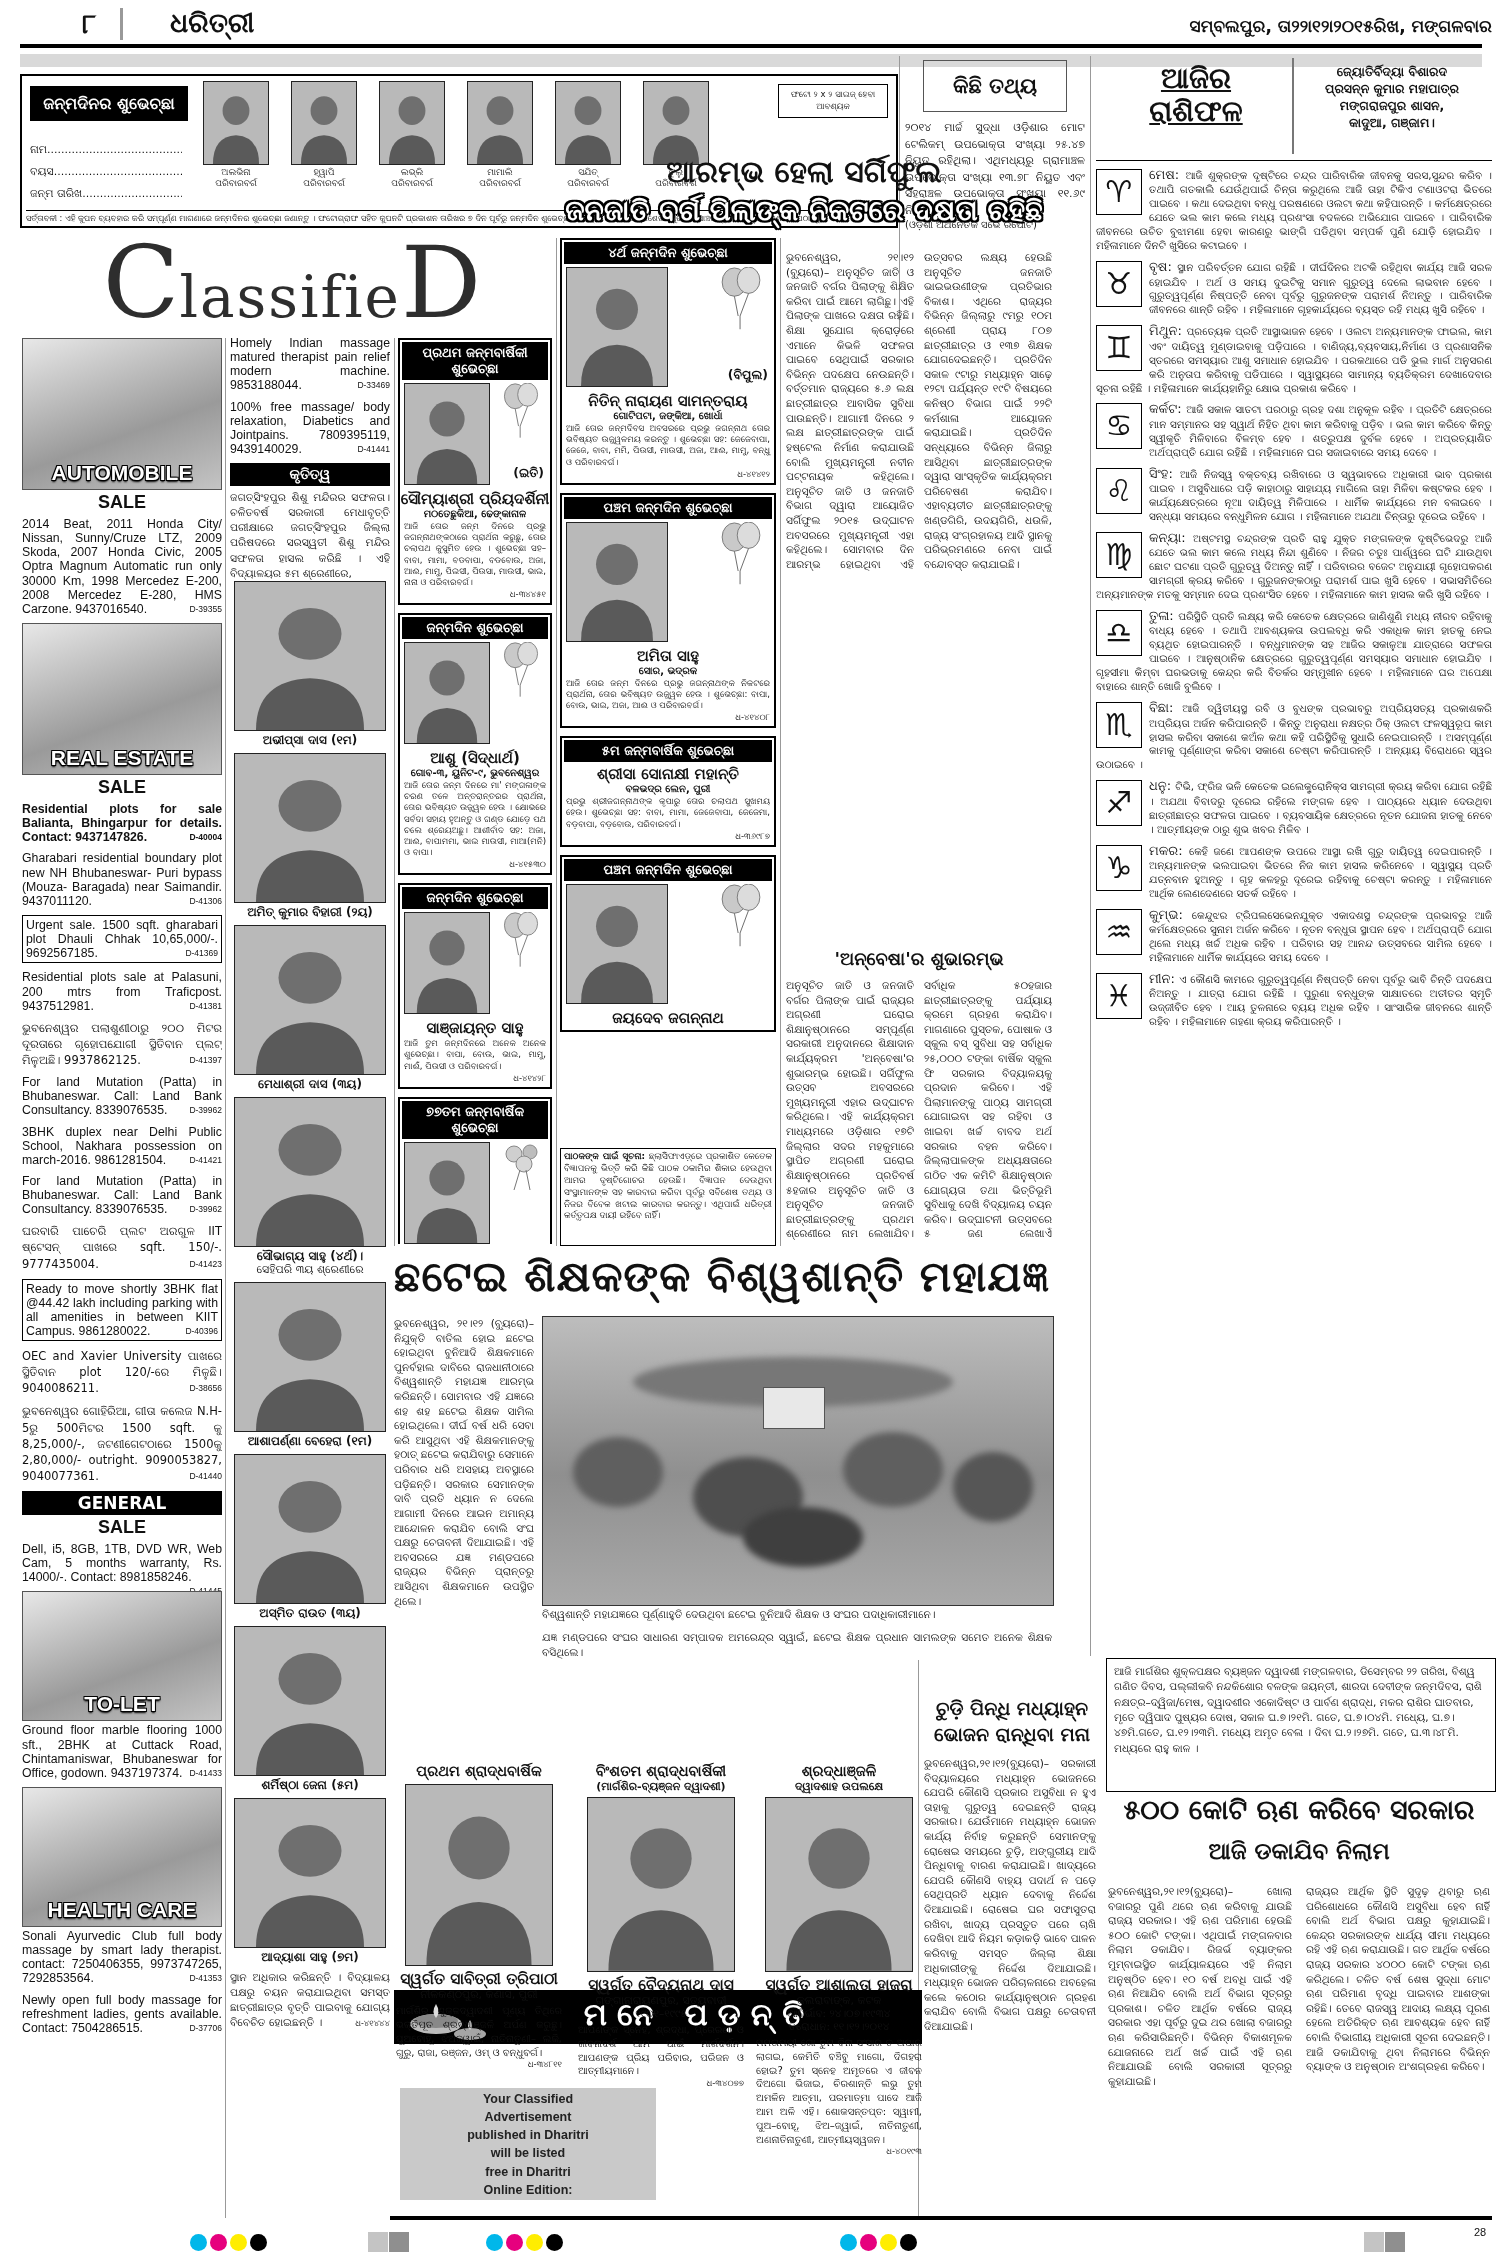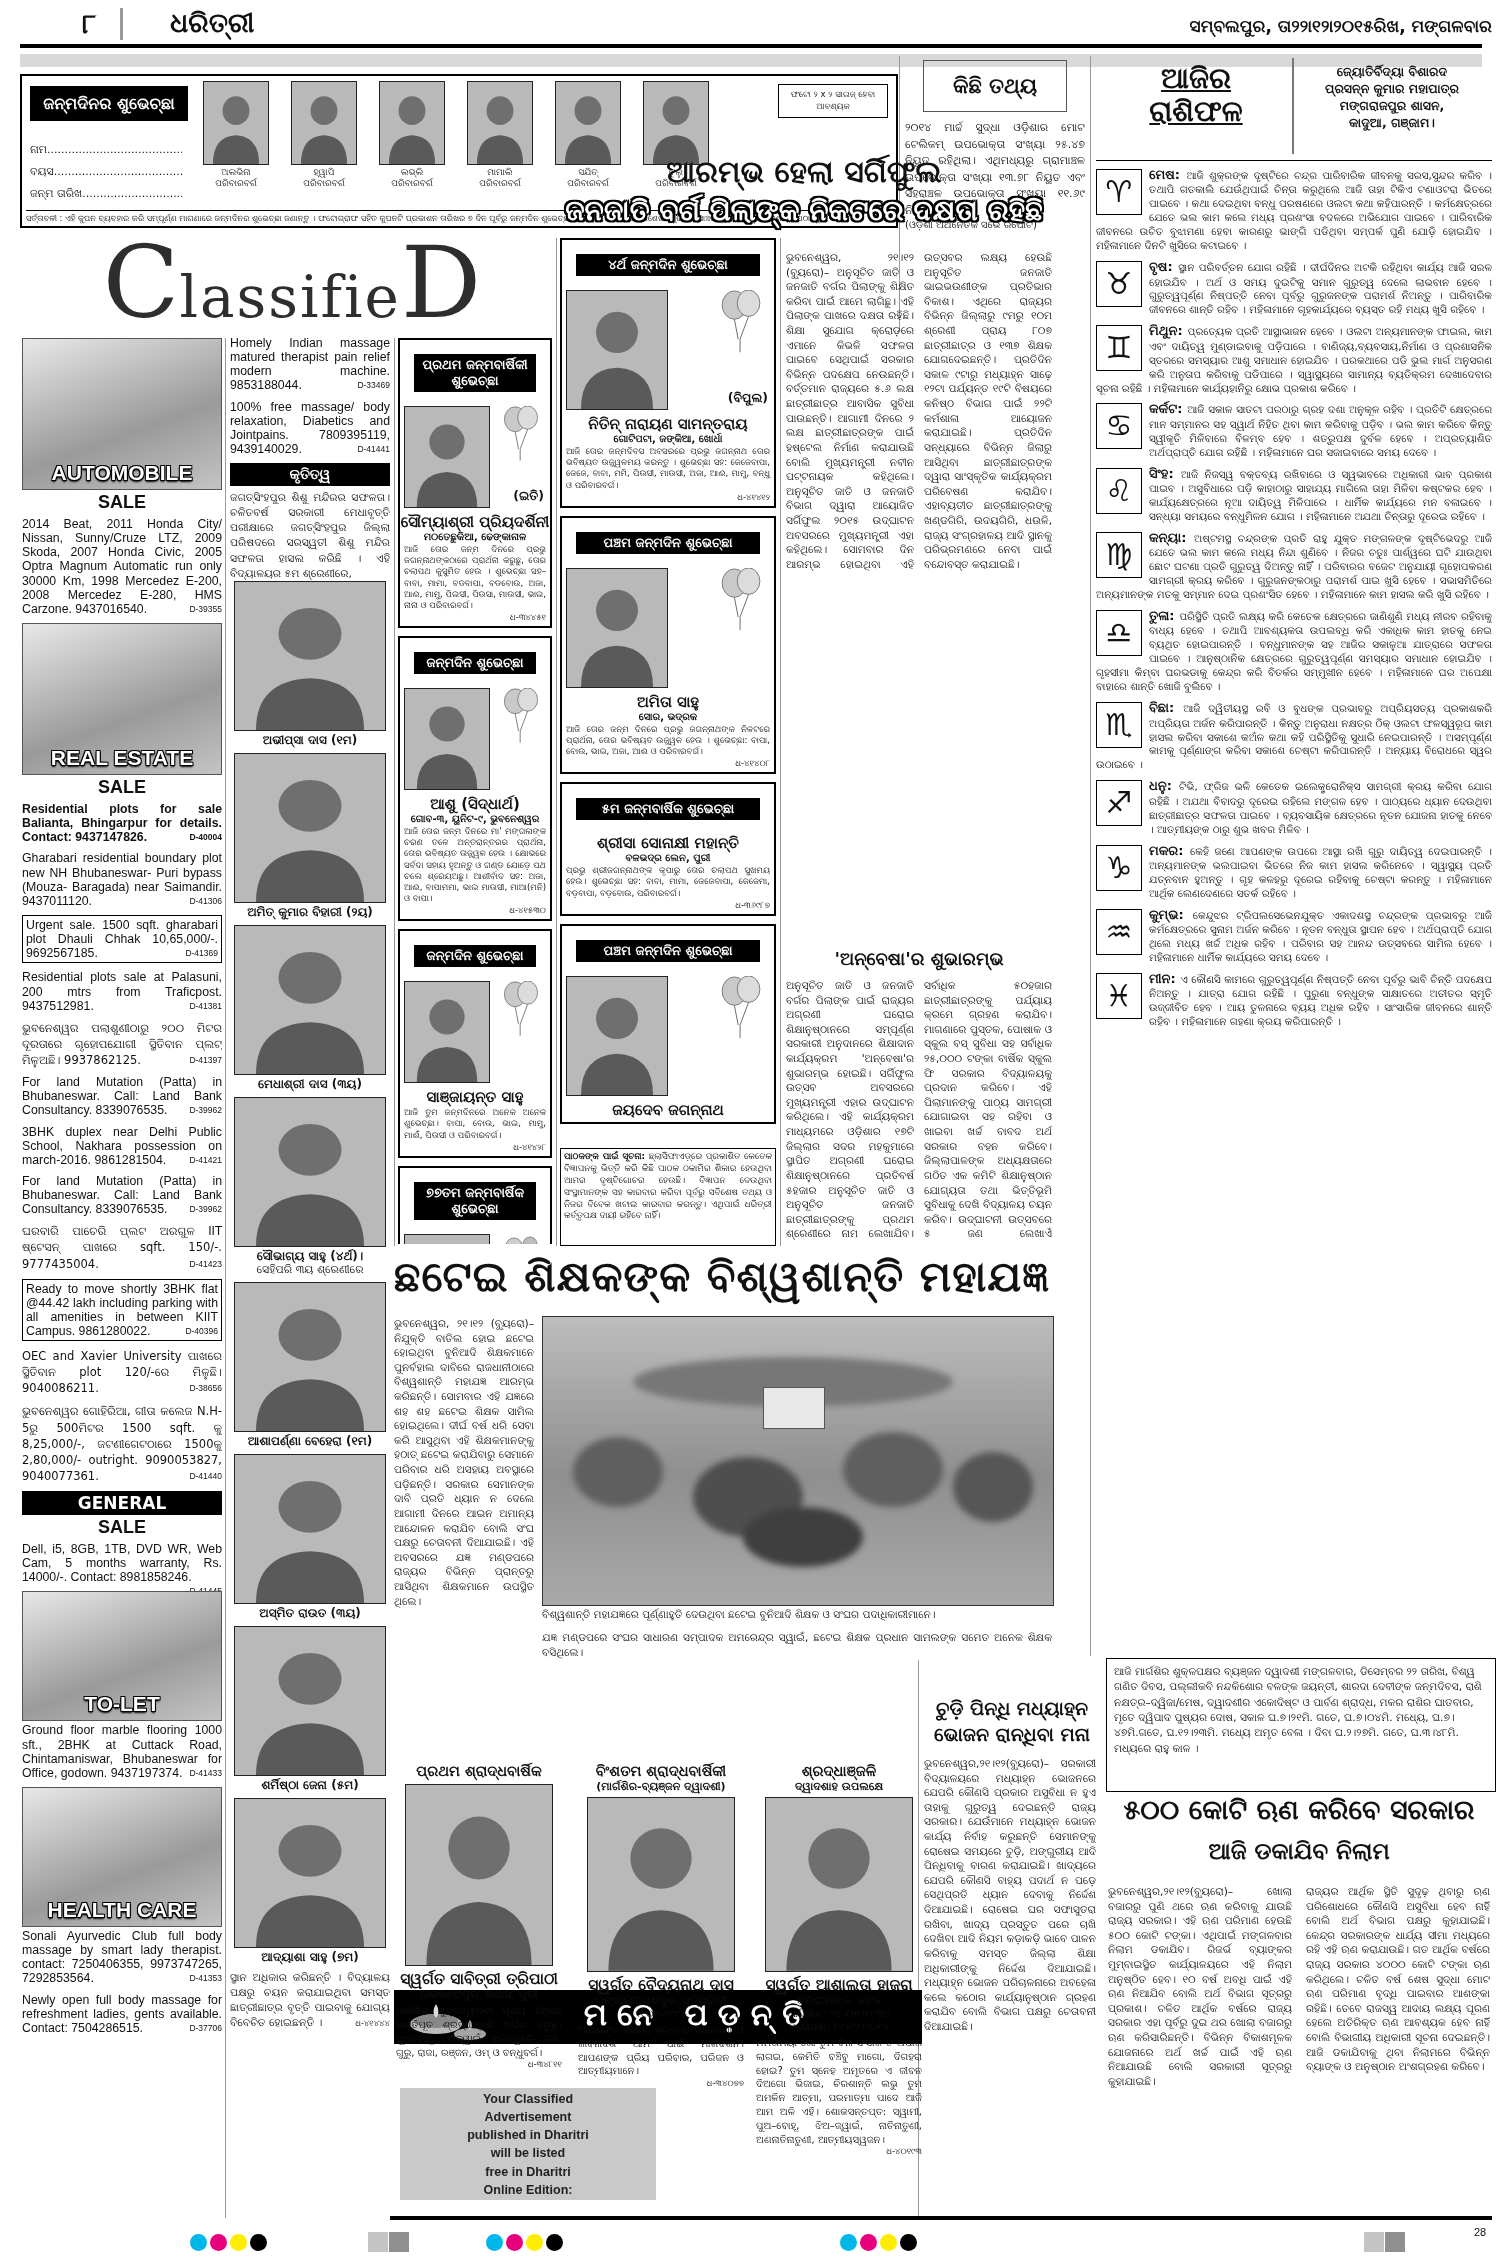--- a/index.html
+++ b/index.html
@@ -31,21 +31,21 @@
   
   #facts-title{border:1.5px solid #555;font-size:21px;font-weight:bold;text-align:center;padding:13px 0;}
   #facts-body{font-size:11px;line-height:1.5;}
   #facts-src{font-size:10px;}
   
   #rashi-head1,#rashi-head2{font-size:29px;font-weight:bold;text-decoration:underline;text-align:center;line-height:1.15;}
   #astrologer{font-size:12.5px;font-weight:bold;text-align:center;line-height:1.35;}
   .sign{margin-bottom:5px;}
   .sign .icon{float:left;width:44px;height:44px;border:1.5px solid #000;margin:3px 7px 2px 0;
       font-size:30px;line-height:44px;text-align:center;}
-  .sign .nm{font-weight:bold;font-size:13px;}
+  .sign .nm{font-weight:normal;font-size:13px;}
   .sign .tx{font-size:10.4px;line-height:1.34;}
   
   #logo{font-family:"DejaVu Serif",serif;color:#2e2e2e;white-space:nowrap;}
   #logo .big{font-size:100px;line-height:90px;}
   #logo .mid{font-size:58px;letter-spacing:2px;}
   
   .eng{font-family:"Liberation Sans",sans-serif;font-size:12.3px;line-height:1.15;}
   .adblk{margin-bottom:7px;}
   .adnum{font-size:8.5px;float:right;margin-top:3px;font-family:"Liberation Sans",sans-serif;}
   .imagebox{position:relative;border:1px solid #555;background:linear-gradient(160deg,#e8e8e8,#9a9a9a 60%,#c4c4c4);}
@@ -55,21 +55,21 @@
   .salehead{text-align:center;font-weight:bold;font-size:18px;font-family:"Liberation Sans",sans-serif;margin:2px 0 4px;}
   .blackhead{background:#000;color:#fff;font-weight:bold;text-align:center;}
   .boxed{border:1.5px solid #000;padding:2px 3px;}
   
   .stud{margin-bottom:6px;}
   .stud .ph{width:150px;height:148px;margin:0 auto;}
   .stud .cap{font-size:12px;font-weight:bold;text-align:center;margin-top:2px;}
   .stud .note{font-size:11px;text-align:center;}
   
   .bcard{border:2px solid #000;margin-bottom:8px;padding:0 0 3px;}
-  .bcard .hd{background:#000;color:#fff;font-weight:bold;text-align:center;font-size:13px;padding:3px 1px;margin:14px;}
+  .bcard .hd{background:#000;color:#fff;font-weight:bold;text-align:center;font-size:13px;padding:3px 1px;margin:2px;}
   .bcard .row{position:relative;margin:3px 4px 0;}
   .bcard .ph{display:inline-block;vertical-align:top;}
   .bcard .bl{position:absolute;right:2px;top:0;}
   .bcard .paren{position:absolute;right:2px;font-weight:bold;font-size:12.5px;}
   .bcard .nm{font-weight:bold;text-align:center;font-size:15px;margin-top:3px;}
   .bcard .pl{font-weight:bold;text-align:center;font-size:10px;}
   .bcard .tx{font-size:8.6px;line-height:1.3;padding:1px 4px;}
   .bcard .dn{font-size:8.5px;text-align:right;padding:0 4px;}
   
   .outline{color:#fff;text-shadow:-2px -2px 0 #000,2px -2px 0 #000,-2px 2px 0 #000,2px 2px 0 #000,

